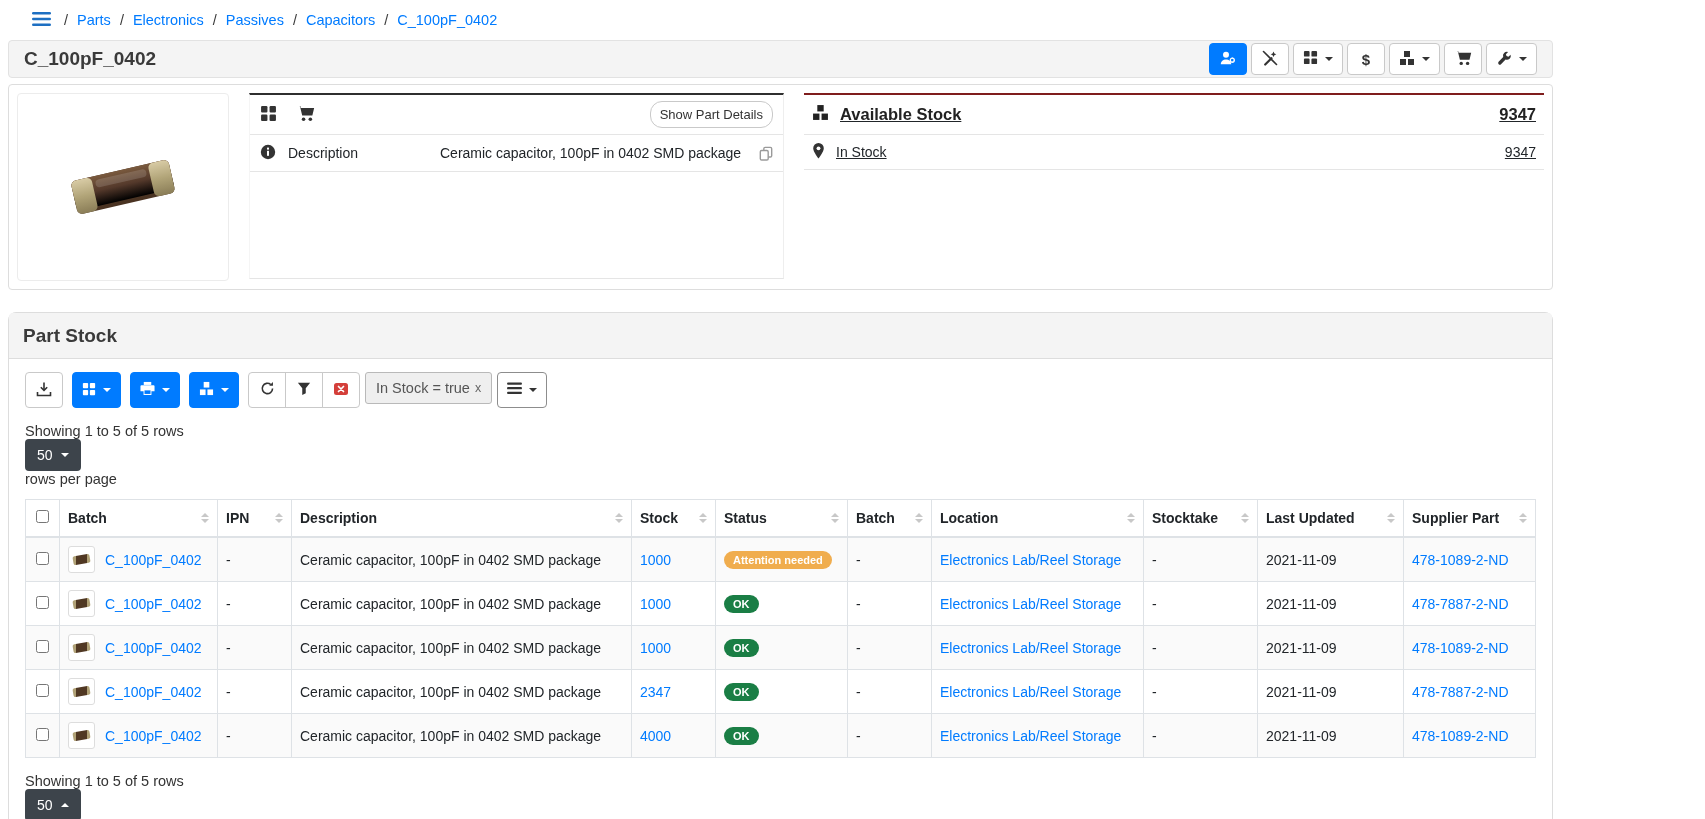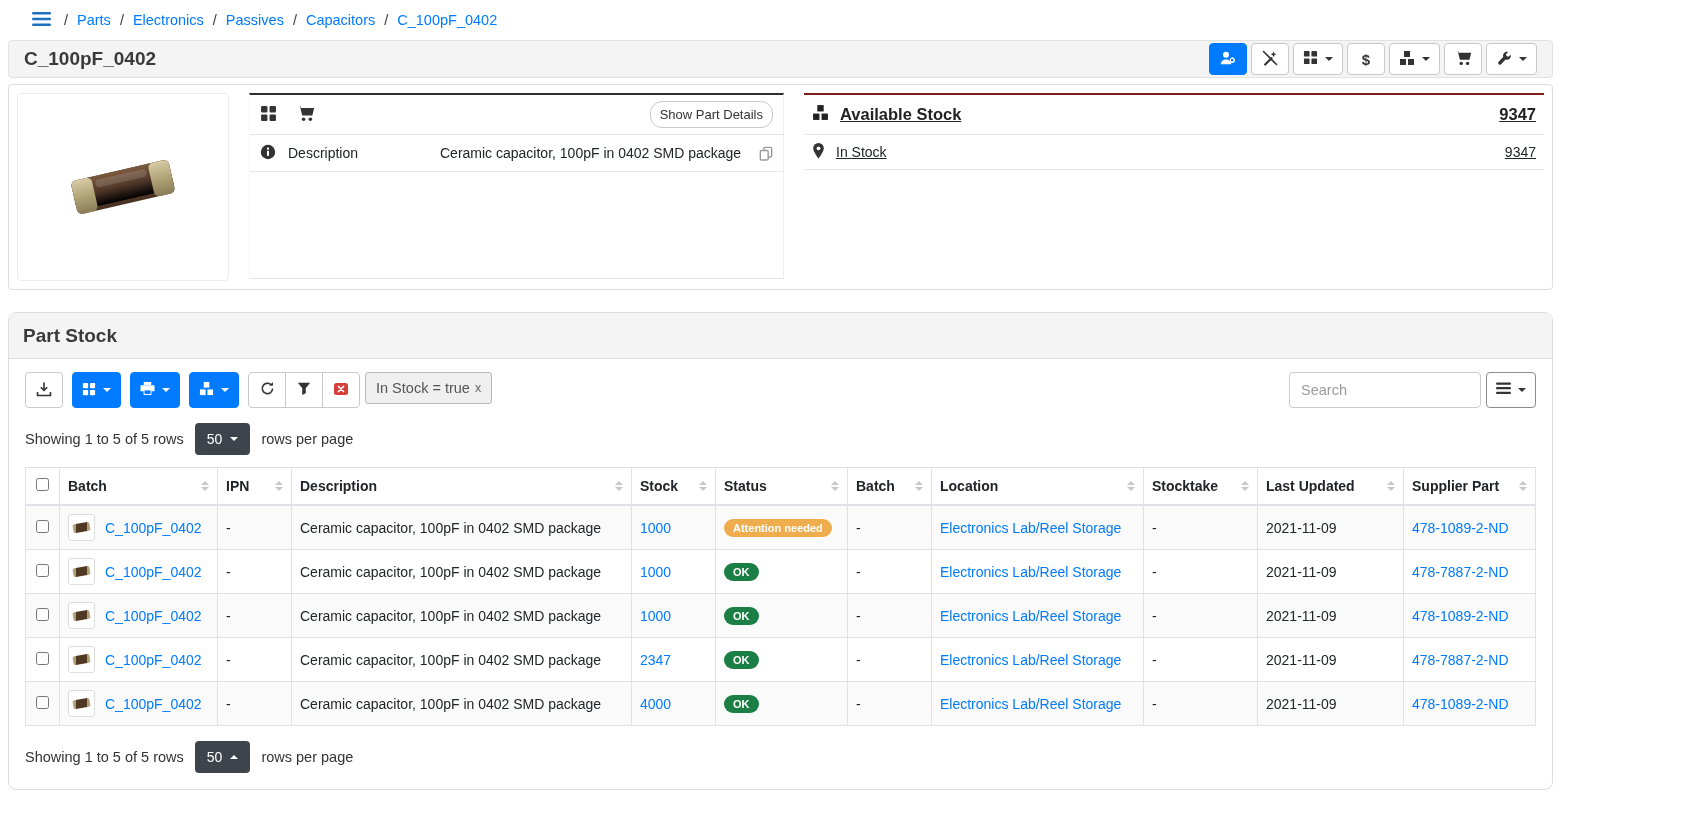--- a/index.html
+++ b/index.html
@@ -78,21 +78,21 @@
   .btn-group .tbtn:first-child { border-radius:4px 0 0 4px; margin-left:0; }
   .btn-group .tbtn:last-child { border-radius:0 4px 4px 0; }
   .chip { border:1px solid #b9b9b9; background:#efefef; border-radius:3px; padding:7px 10px;
           font-size:14.5px; color:#555; display:inline-flex; align-items:center; gap:3px; }
   .chip .chip-x { font-size:12.5px; color:#666; cursor:pointer; margin-left:2px; }
   .search-input { width:192px; height:36px; border:1px solid #ccc; border-radius:4px;
                   padding:0 11px; font-size:14.5px; color:#333; }
   .search-input::placeholder { color:#9a9a9a; }
   .view-btn { border:1px solid #8d8d8d; }
 
-  .pag-row { display:flex; align-items:center; gap:11px; margin:15px 0 12px; font-size:14.5px; color:#333; }
+  .pag-row { display:flex; align-items:flex-start; margin:15px 0 12px; font-size:14.5px; color:#333;flex-direction:column; }
   .pag-row.bottom { margin:15px 0 2px; }
   .page-size-btn { background:#3d444b; color:#fff; border:none; border-radius:4px; padding:8px 12px;
                    display:inline-flex; align-items:center; gap:8px; font-size:14px; cursor:pointer; }
 
   
   table { width:100%; border-collapse:collapse; font-size:14px; margin-top:2px; }
   th, td { border:1px solid #dee2e6; padding:8px 8px; text-align:left; vertical-align:middle; }
   thead th { font-weight:700; border-bottom-width:2px; padding:10px 8px; }
   tbody tr:nth-child(odd) { background:#fafafa; }
   .th-inner { display:flex; align-items:center; justify-content:space-between; gap:6px; }
@@ -378,21 +378,20 @@
                   <path d="M5.5 5.5l5 5M10.5 5.5l-5 5" stroke="#fff" stroke-width="1.7" stroke-linecap="round"></path>
                 </svg>
             </span>
           </button>
         </span>
         <span class="gap-sm"></span>
         <span class="chip">
           <span>In Stock = true</span>
           <span class="chip-x">x</span>
         </span>
-        <input class="search-input" style="margin-left: auto;" type="text" placeholder="Search">
         <span class="gap-sm"></span>
         <button class="tbtn tall view-btn">
           <span>
             <svg width="15" height="13" viewBox="0 0 16 14" fill="#333">
                 <rect x="0" y="0.5" width="16" height="2.4" rx="1"></rect>
                 <rect x="0" y="5.5" width="16" height="2.4" rx="1"></rect>
                 <rect x="0" y="10.5" width="16" height="2.4" rx="1"></rect>
               </svg>
           </span>
           <span class="caret-dn"></span>

